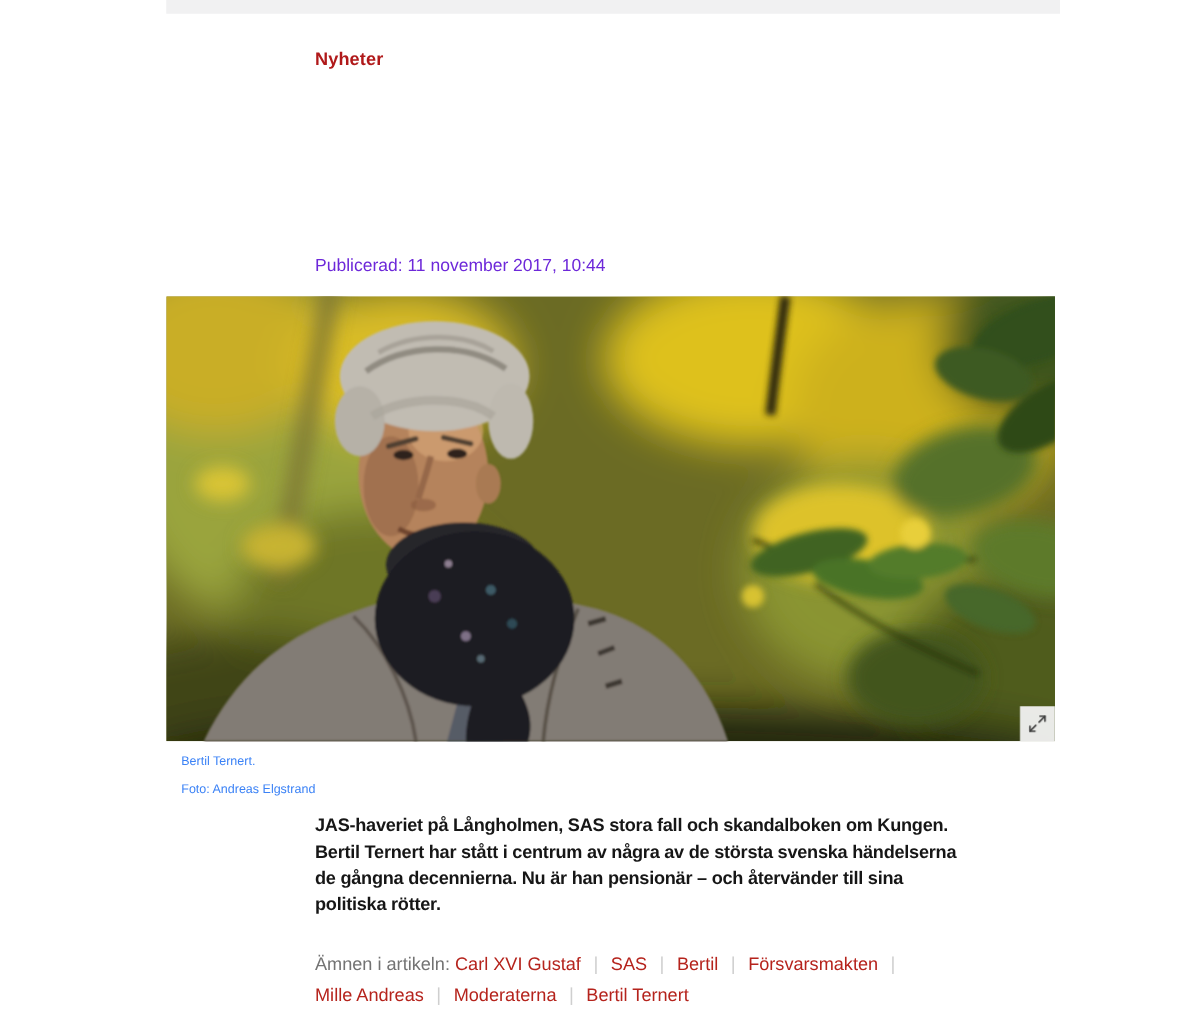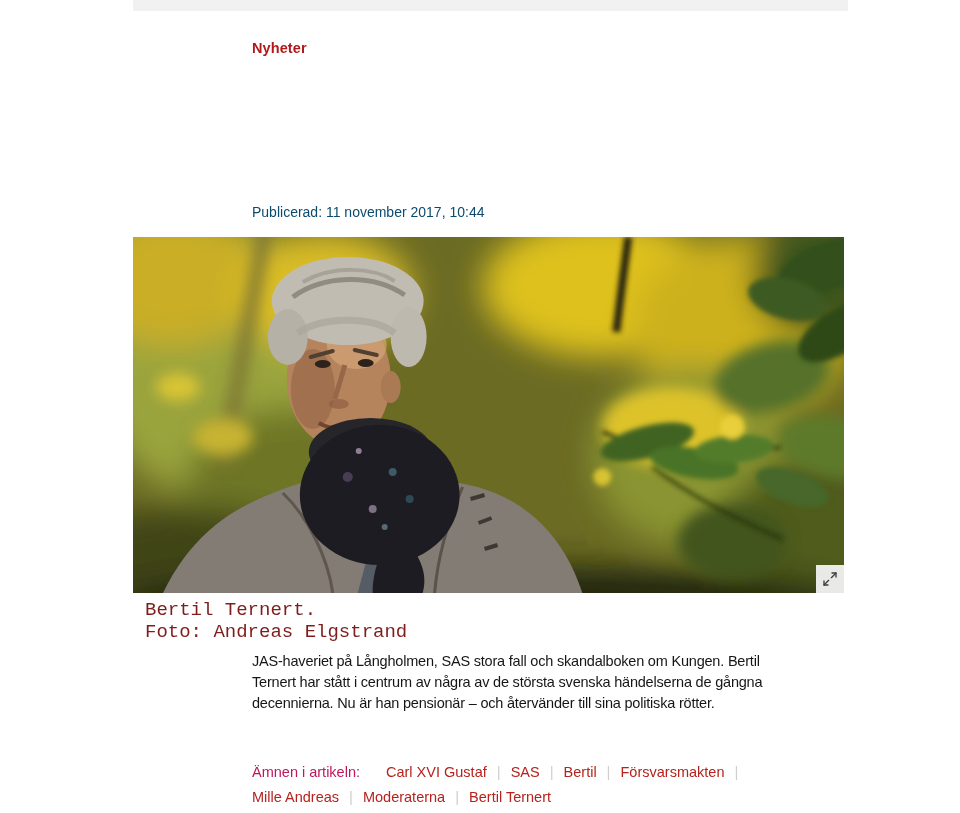--- a/index.html
+++ b/index.html
@@ -11,37 +11,37 @@
   .v-divider { position:absolute; left:858px; top:0; width:2px; height:813px; background:#e7e7e7; }
 
   .category { position:absolute; left:252px; top:40px; font-size:14.5px; font-weight:700;
               color:#b0191a; text-decoration:none; letter-spacing:0.1px; }
 
   .headline { position:absolute; left:252px; top:68px; color:#171717;
               font-family:"DejaVu Serif","Liberation Serif",serif; font-weight:700;
               font-size:31px; line-height:38px; letter-spacing:-0.3px; }
   .headline span { display:block; white-space:nowrap; }
 
-  .published { position:absolute; left:252px; top:204px; font-size:14px; color:#0c4a6e; }
+  .published { position:absolute; left:252px; top:204px; font-size:14px; color:#6d28d9; }
 
   .photo { position:absolute; left:133px; top:237px; width:711px; height:356px; overflow:hidden; }
   .photo svg.photo-art { display:block; width:100%; height:100%; }
 
   .expand-btn { position:absolute; right:0; bottom:0; width:28px; height:28px; border:none;
                 background:rgba(242,242,242,0.95); cursor:pointer;
                 display:flex; align-items:center; justify-content:center; padding:0; }
 
-  .caption { position:absolute; left:145px; top:599px; font-size:19px; line-height:22px; color:#7f1d1d;font-family:Liberation Mono, monospace; }
+  .caption { position:absolute; left:145px; top:599px; font-size:10px; line-height:22px; color:#3b82f6; }
 
-  .lead { position:absolute; left:252px; top:651px; width:520px; font-size:14.5px; font-weight:400;
+  .lead { position:absolute; left:252px; top:651px; width:520px; font-size:14.5px; font-weight:700;
           line-height:21px; color:#161616; letter-spacing:-0.2px; }
 
   .topics { position:absolute; left:252px; top:763px; width:552px; display:flex; flex-wrap:wrap;
             align-items:center; row-gap:8px; font-size:14.5px; }
-  .topics-label { color:#be185d; margin-right:26px;text-align:right; }
+  .topics-label { color:#737373; margin-right:4px;text-align:right; }
   a.topic { color:#b5231c; text-decoration:none; white-space:nowrap;text-align:right; }
   .sep { color:#cfcfcf; margin:0 10px; font-size:15px; }
 </style>
 </head>
 <body>
 
 <div class="screen">
 
   <div class="top-strip"></div>
   <div class="v-divider"></div>

